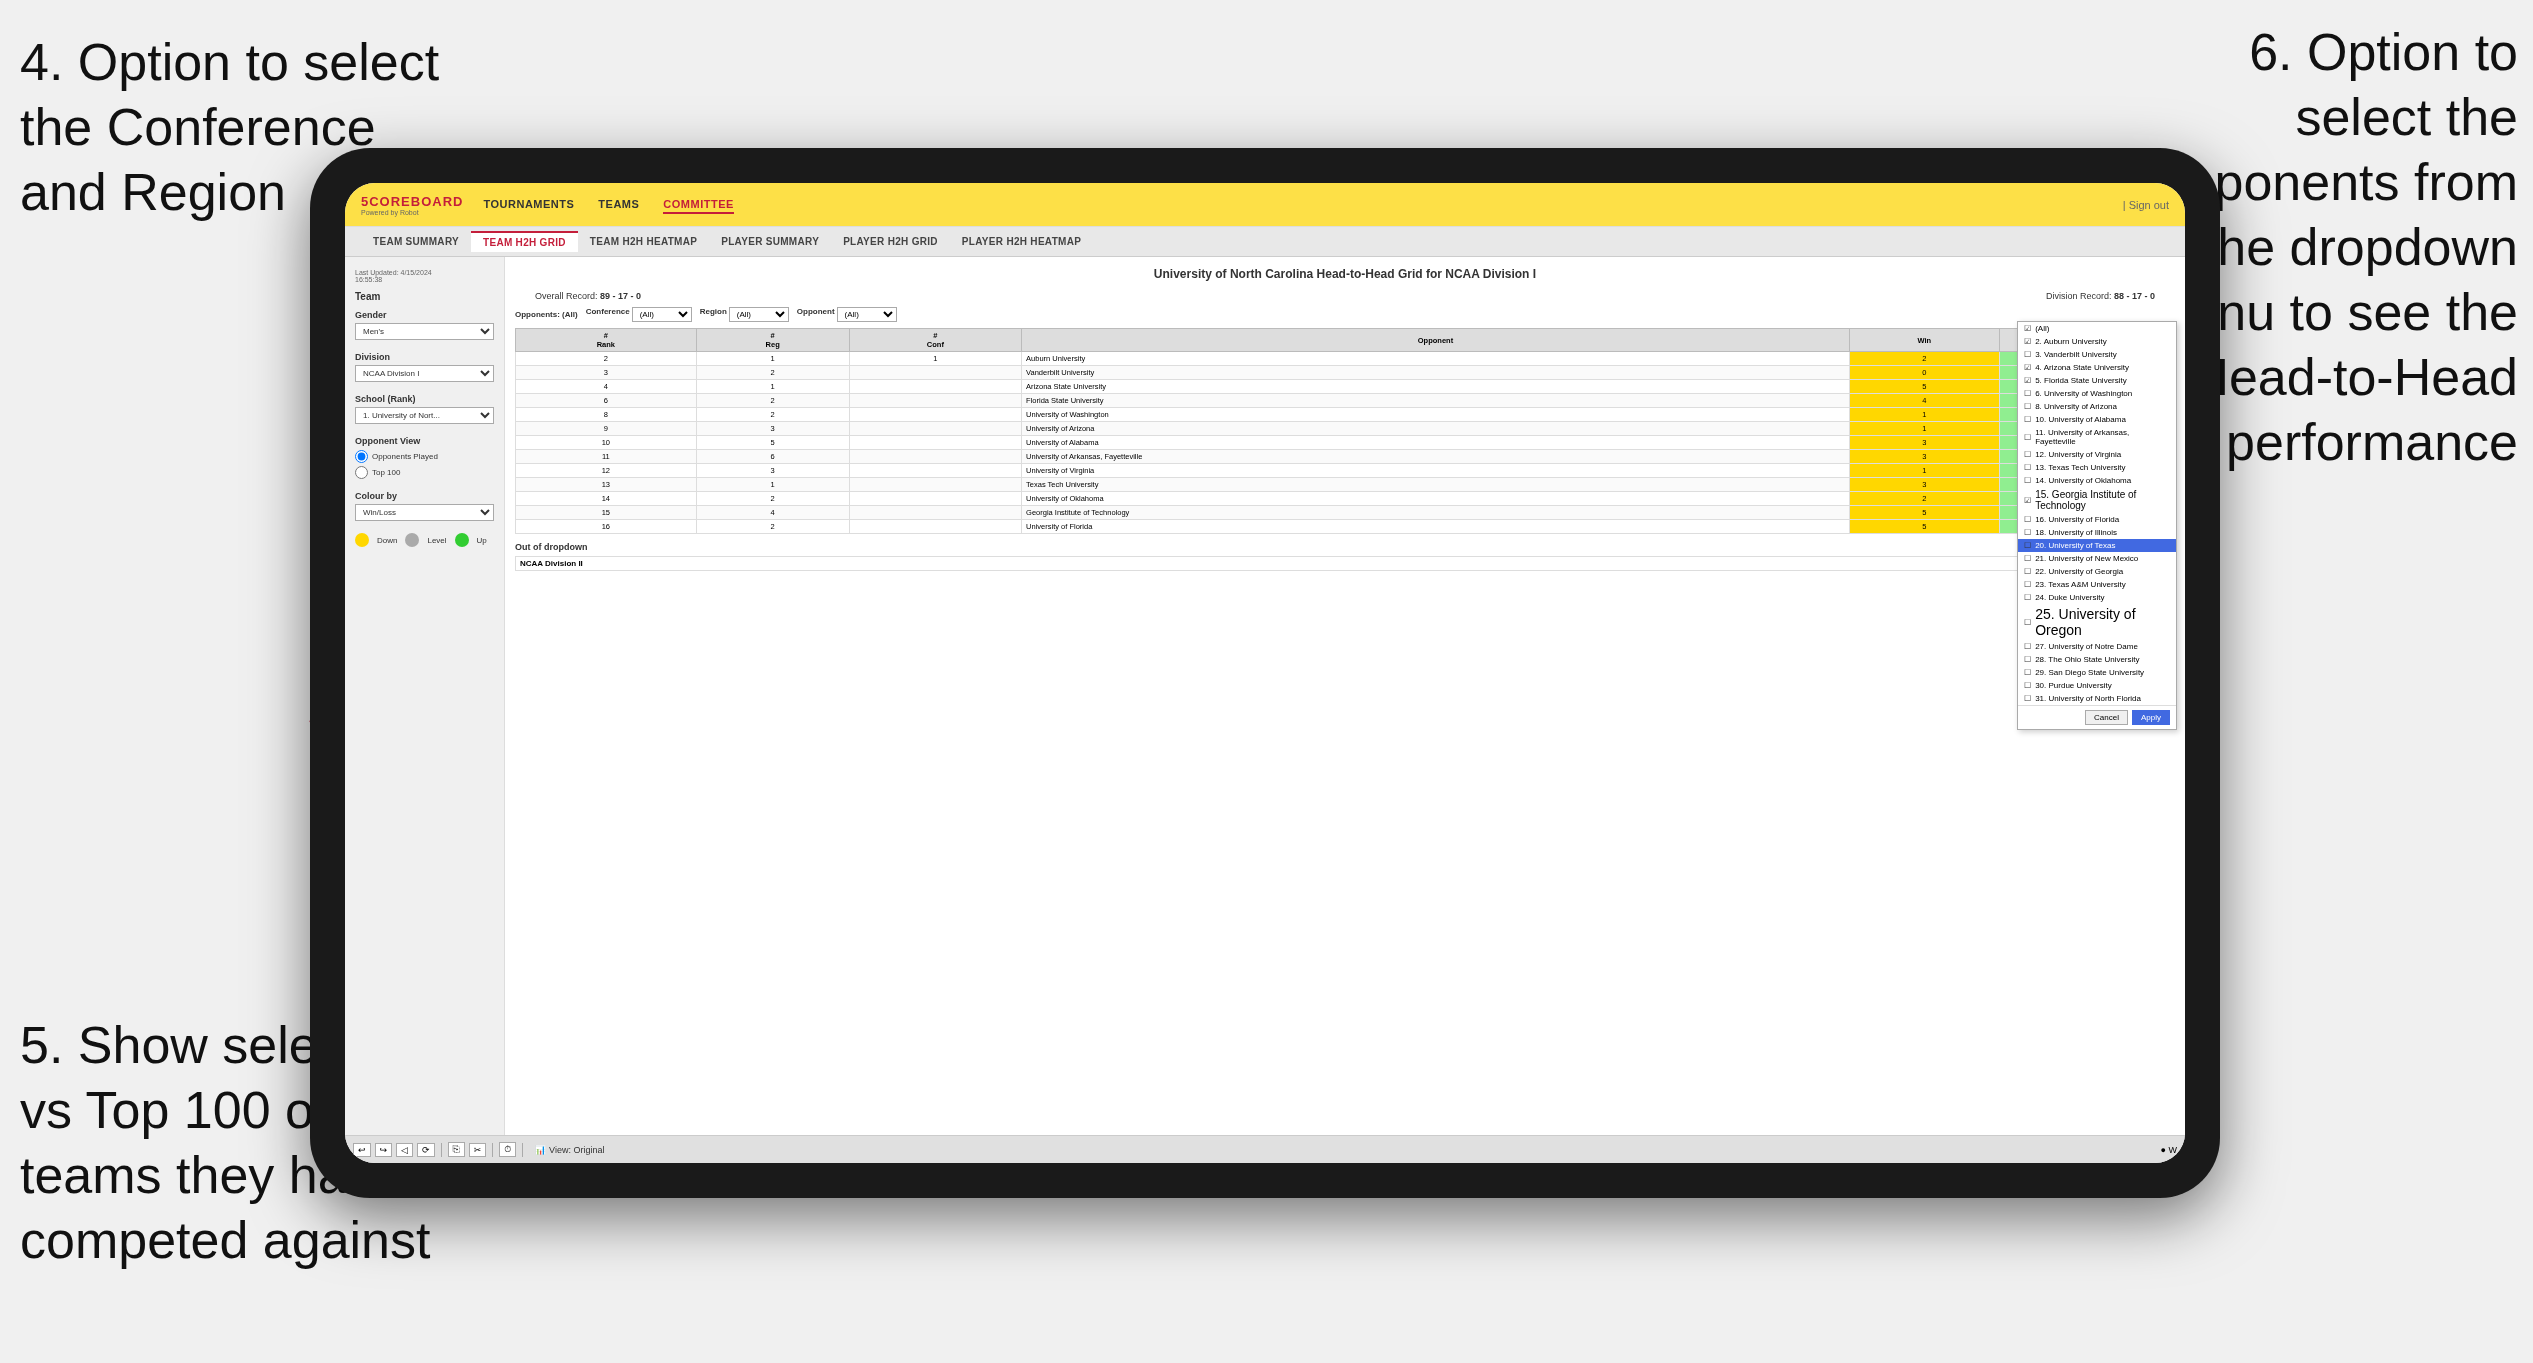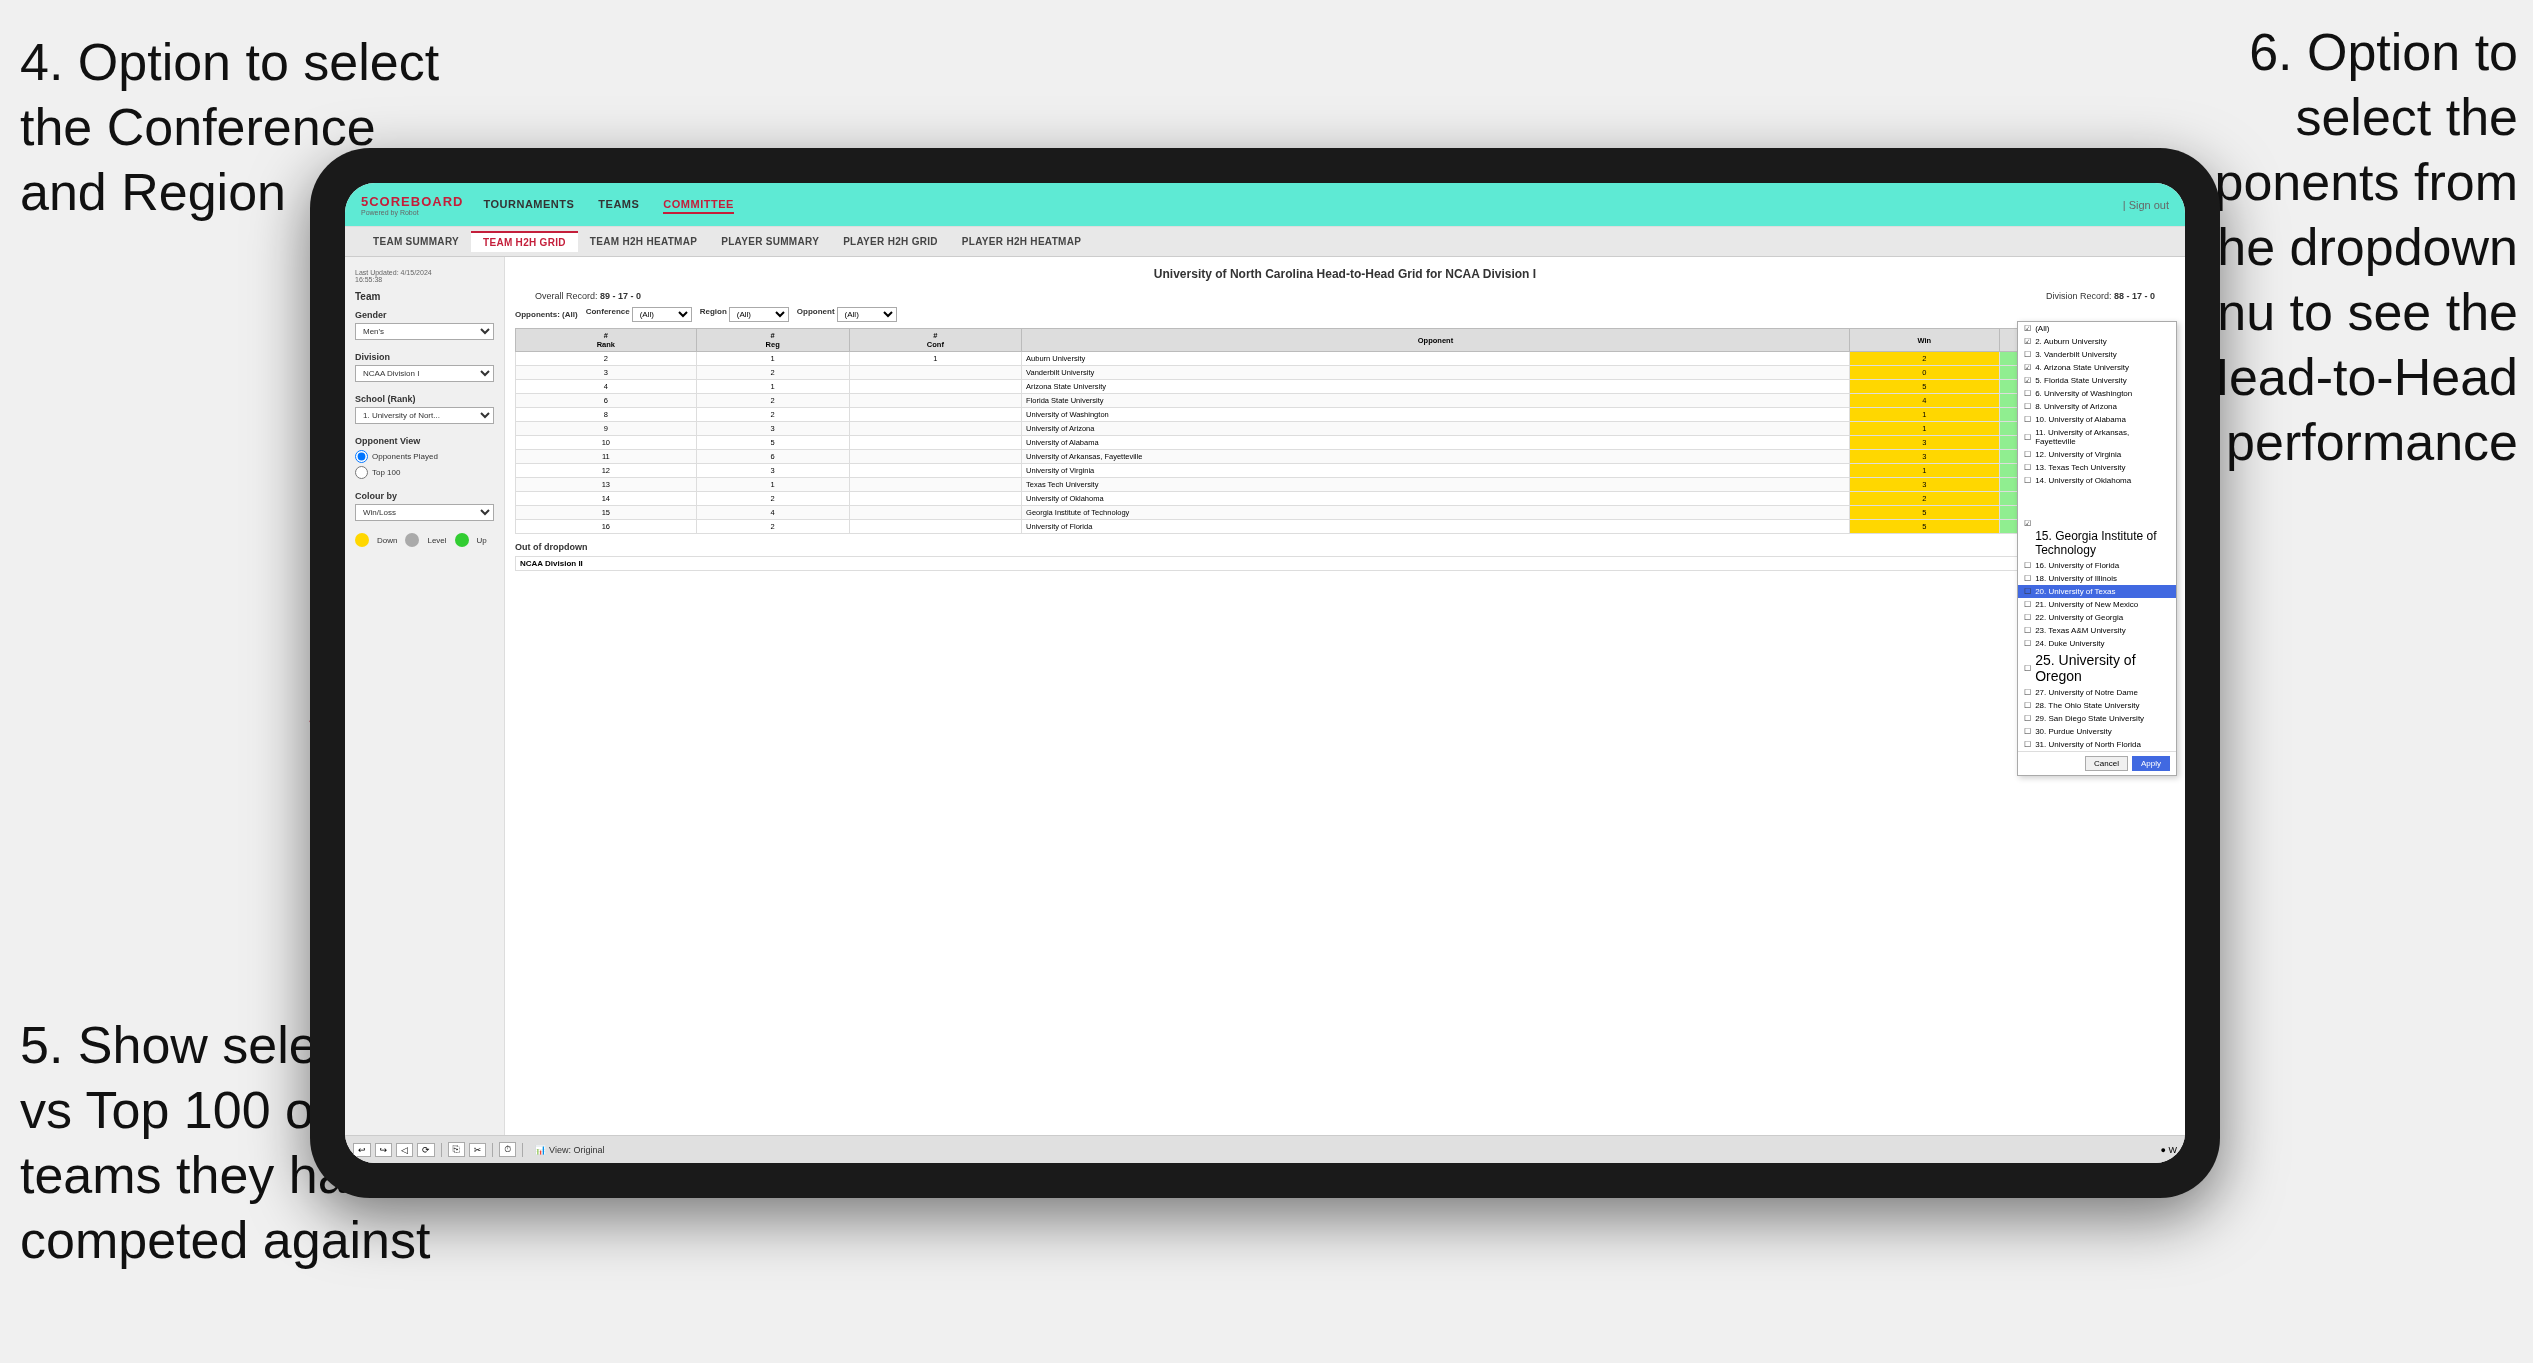--- a/index.html
+++ b/index.html
@@ -48,21 +48,21 @@
       height: 100%;
       background: #fff;
       border-radius: 30px;
       overflow: hidden;
       display: flex;
       flex-direction: column;
     }
 
     
     .top-nav {
-      background: #5eead4;
+      background: #fde047;
       border-bottom: 1px solid #ddd;
       display: flex;
       align-items: center;
       padding: 6px 16px;
       height: 44px;
       flex-shrink: 0;
     }
 
     .logo-area {
       display: flex;
@@ -766,21 +766,21 @@
               <div class="dropdown-item unchecked">
                 <span style="font-size: 8px;">12. University of Virginia</span>
               </div>
               <div class="dropdown-item unchecked">
                 <span style="font-size: 8px;">13. Texas Tech University</span>
               </div>
               <div class="dropdown-item unchecked">
                 <span style="font-size: 8px;">14. University of Oklahoma</span>
               </div>
               <div class="dropdown-item checked">
-                <span style="font-size: 12px; margin-top: 40px;">15. Georgia Institute of Technology</span>
+                <span style="font-size: 10px;">15. Georgia Institute of Technology</span>
               </div>
               <div class="dropdown-item unchecked">
                 <span style="font-size: 8px;">16. University of Florida</span>
               </div>
               <div class="dropdown-item unchecked">
                 <span style="font-size: 8px;">18. University of Illinois</span>
               </div>
               <div class="dropdown-item unchecked selected">
                 <span style="font-size: 8px;">20. University of Texas</span>
               </div>

